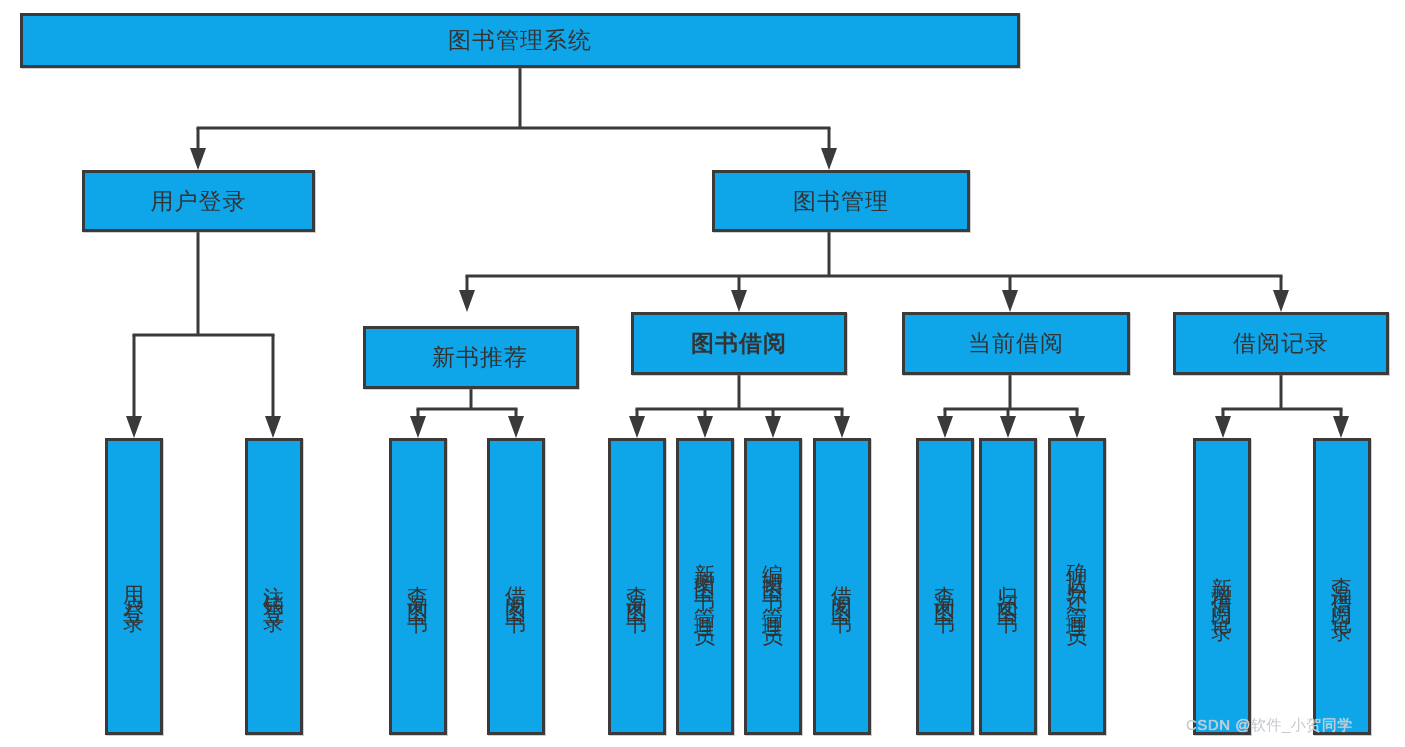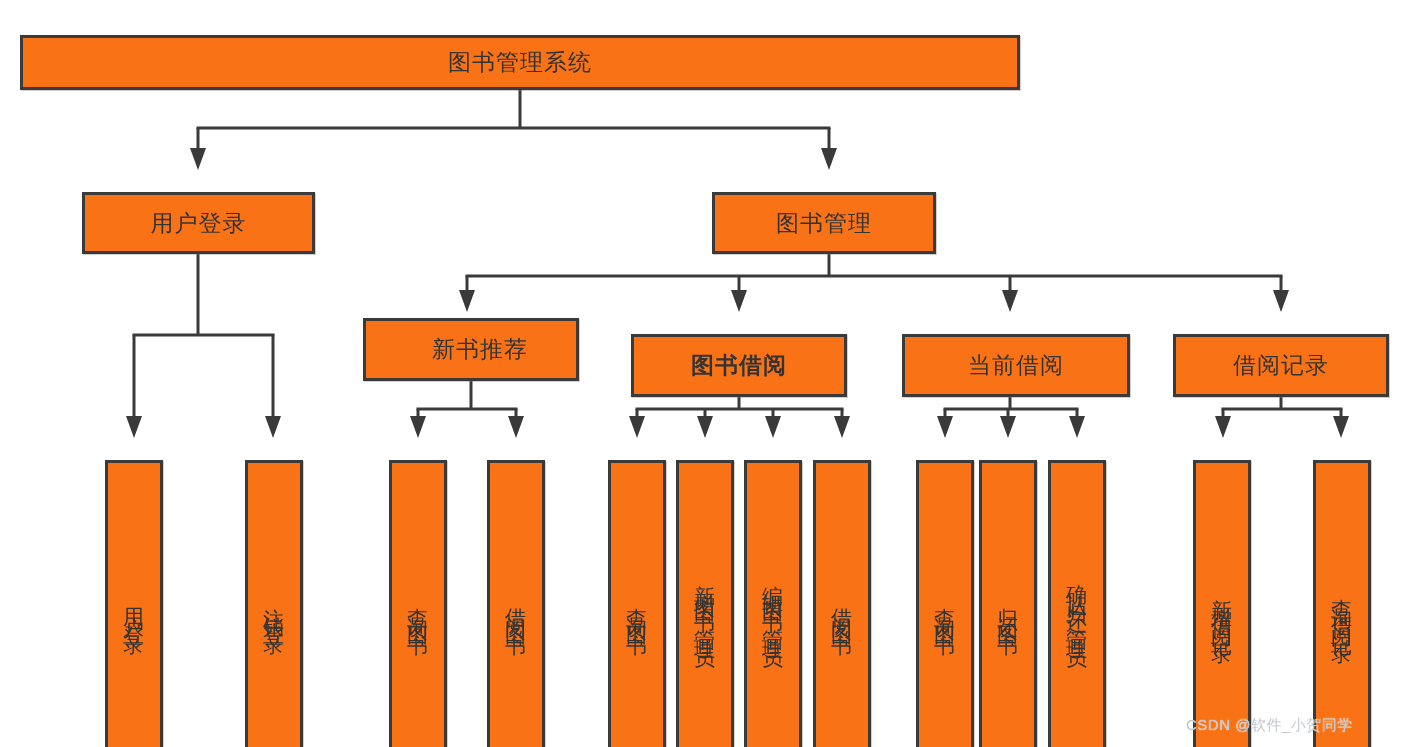--- a/index.html
+++ b/index.html
@@ -18,28 +18,27 @@
   .connectors {
     position: absolute;
     left: 0;
     top: 0;
     z-index: 1;
   }
   .box {
     position: absolute;
     box-sizing: border-box;
     border: 3px solid #3a3a3a;
-    background: #f97316;
+    background: #0ea5e9;
     display: flex;
     align-items: center;
     justify-content: center;
     color: #333333;
     z-index: 2;
     box-shadow: 1px 1px 0 rgba(120,120,120,0.35);
-    margin-top: 22px;
   }
   .box.h {
     font-size: 23px;
     letter-spacing: 1px;
   }
   .box.leaf {
     width: 58px;
     top: 438px;
     height: 297px;
     font-size: 21px;
@@ -133,25 +132,25 @@
     </g>
   </svg>
 
   <div class="box h" style="left:20px; top:13px; width:1000px; height:55px;">
     <span>图书管理系统</span>
   </div>
 
   <div class="box h" style="left:82px; top:170px; width:233px; height:62px;">
     <span>用户登录</span>
   </div>
-  <div class="box h" style="left:712px; top:170px; width:224px; height:62px;">
+  <div class="box h" style="left:712px; top:170px; width:258px; height:62px;">
     <span>图书管理</span>
   </div>
 
-  <div class="box h" style="left:363px; top:296px; width:216px; height:63px;padding-left:18px;">
+  <div class="box h" style="left:363px; top:326px; width:216px; height:63px;padding-left:18px;">
     <span>新书推荐</span>
   </div>
   <div class="box h" style="left:631px; top:312px; width:216px; height:63px;font-weight:bold;">
     <span>图书借阅</span>
   </div>
   <div class="box h" style="left:902px; top:312px; width:228px; height:63px;">
     <span>当前借阅</span>
   </div>
   <div class="box h" style="left:1173px; top:312px; width:216px; height:63px;">
     <span>借阅记录</span>

